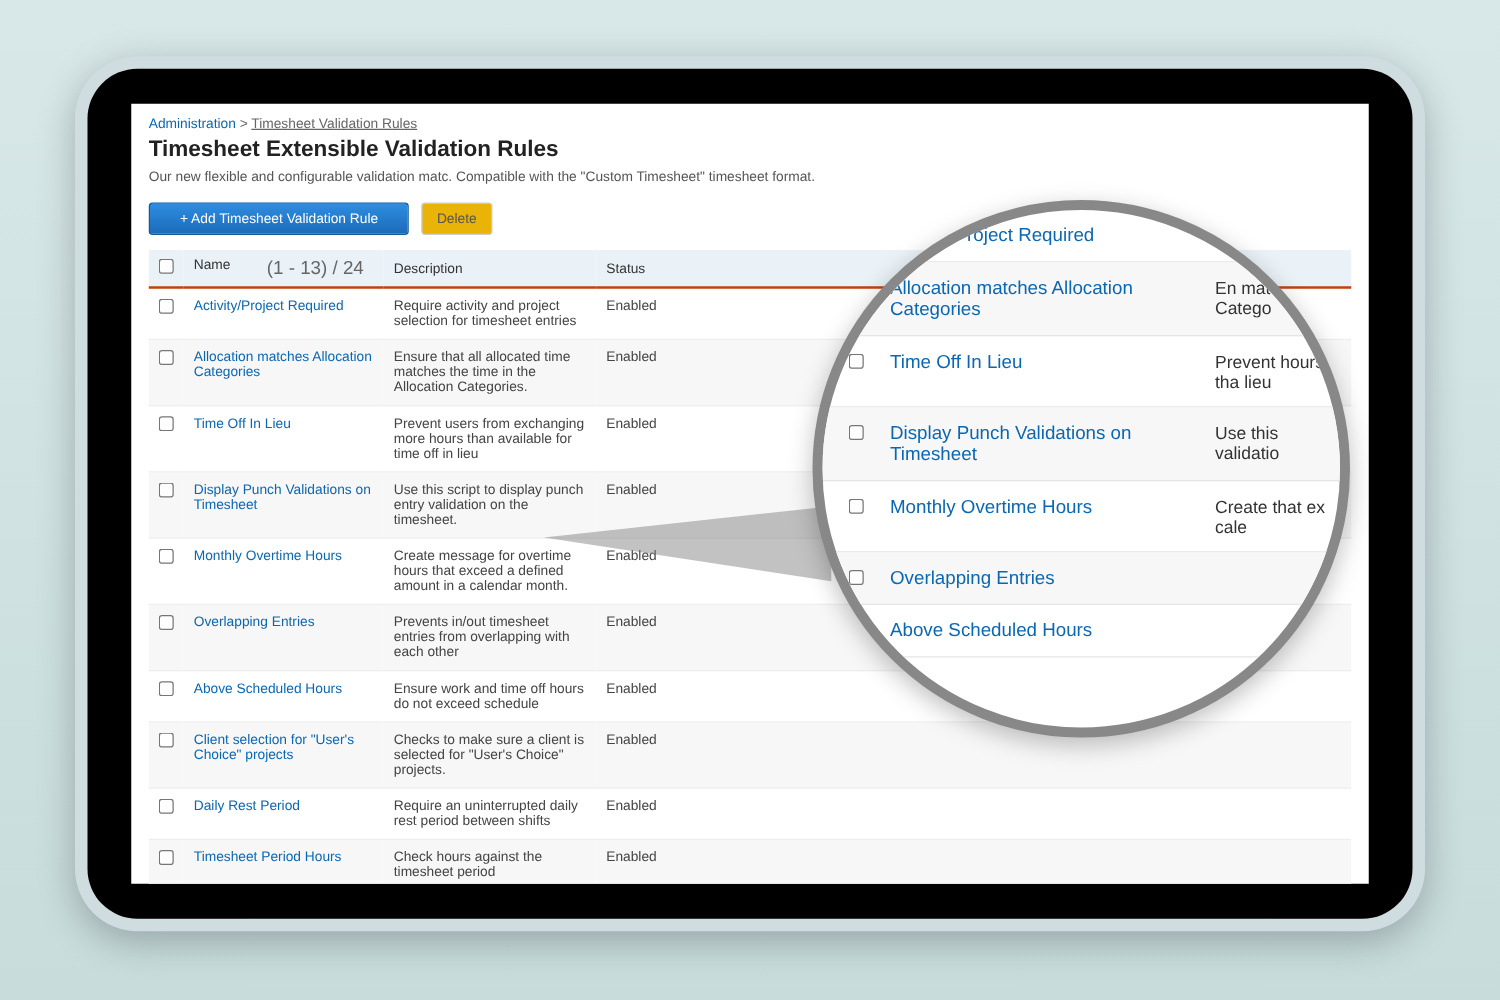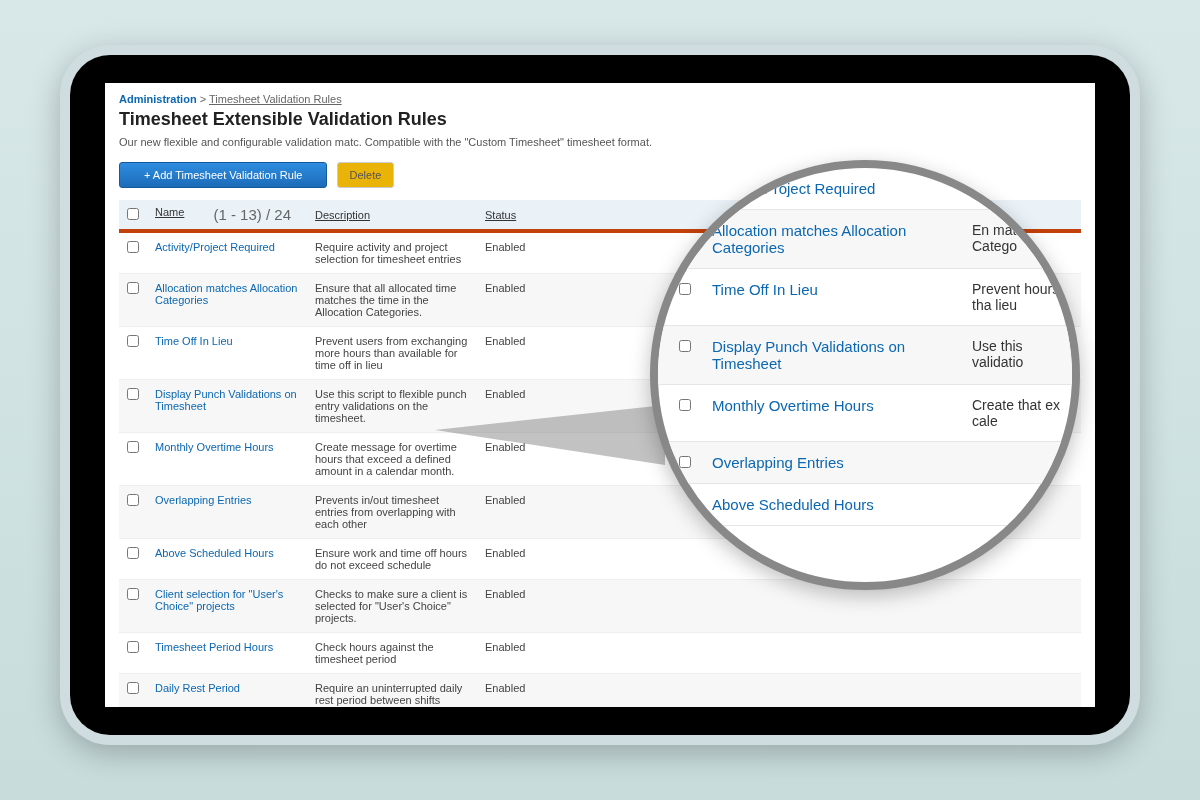--- a/index.html
+++ b/index.html
@@ -28,21 +28,21 @@
   }
   .screen {
     width: 100%; height: 100%;
     background: #fff;
     overflow: hidden;
     font-size: 11px;
     color: #333;
   }
   .content { padding: 10px 14px; }
   .breadcrumb { font-size: 11px; margin-bottom: 4px; }
-  .breadcrumb a { color: #0b67b2; text-decoration: none; font-weight: bold; }
+  .breadcrumb a { color: #0b67b2; text-decoration: none; }
   .breadcrumb .sep { color: #666; }
   .breadcrumb .cur { color: #666; text-decoration: underline; }
   h1.page-title { font-size: 18px; font-weight: bold; margin-bottom: 6px; color:#222; }
   .subtitle { font-size: 11px; color: #555; margin-bottom: 14px; }
   .actions { margin-bottom: 12px; }
   .btn-primary {
     background: linear-gradient(#2f8de0,#1b6bb8);
     color: #fff;
     border: 1px solid #15599b;
     border-radius: 3px;
@@ -55,21 +55,21 @@
     color: #555;
     border: 1px solid #ccc;
     border-radius: 3px;
     padding: 6px 12px;
     font-size: 11px;
     margin-left: 6px;
     cursor: pointer;
   }
   table { width: 100%; border-collapse: collapse; font-size: 11px; }
   thead tr { background: #eaf2f8; }
-  th { text-align: left; padding: 6px 8px; font-weight: normal; color: #333; border-bottom: 4px solid #c2410c; text-decoration: underline; }
+  th { text-align: left; padding: 6px 8px; font-weight: normal; color: #333; border-bottom: 2px solid #c2410c; }
   th.chk, td.chk { width: 22px; text-align: center; }
   .count { float: right; color: #666; font-size: 15px; padding-right: 8px; }
   tbody tr { border-bottom: 1px solid #eee; }
   tbody tr:nth-child(even) { background: #f7f7f7; }
   td { padding: 8px 8px; vertical-align: top; }
   td.name a { color: #0b67b2; text-decoration: none; }
   td.name { width: 160px; }
   td.desc { width: 170px; color: #444; }
   td.status { color: #444; }
 
@@ -152,21 +152,21 @@
               </tr>
               <tr>
                 <td class="chk"><input type="checkbox" style=""></td>
                 <td class="name"><a href="#">Time Off In Lieu</a></td>
                 <td class="desc">Prevent users from exchanging more hours than available for time off in lieu</td>
                 <td class="status">Enabled</td>
               </tr>
               <tr>
                 <td class="chk"><input type="checkbox" style=""></td>
                 <td class="name"><a href="#">Display Punch Validations on Timesheet</a></td>
-                <td class="desc">Use this script to flexible punch entry validations on the timesheet.</td>
+                <td class="desc">Use this script to display punch entry validation on the timesheet.</td>
                 <td class="status">Enabled</td>
               </tr>
               <tr>
                 <td class="chk"><input type="checkbox" style=""></td>
                 <td class="name"><a href="#">Monthly Overtime Hours</a></td>
                 <td class="desc">Create message for overtime hours that exceed a defined amount in a calendar month.</td>
                 <td class="status">Enabled</td>
               </tr>
               <tr>
                 <td class="chk"><input type="checkbox" style=""></td>
@@ -181,28 +181,28 @@
                 <td class="status">Enabled</td>
               </tr>
               <tr>
                 <td class="chk"><input type="checkbox" style=""></td>
                 <td class="name"><a href="#">Client selection for "User's Choice" projects</a></td>
                 <td class="desc">Checks to make sure a client is selected for "User's Choice" projects.</td>
                 <td class="status">Enabled</td>
               </tr>
               <tr>
                 <td class="chk"><input type="checkbox" style=""></td>
+                <td class="name"><a href="#">Daily Rest Period</a></td>
+                <td class="desc">Require an uninterrupted daily rest period between shifts</td>
+                <td class="status">Enabled</td>
+              </tr>
+              <tr>
+                <td class="chk"><input type="checkbox" style=""></td>
                 <td class="name"><a href="#">Timesheet Period Hours</a></td>
                 <td class="desc">Check hours against the timesheet period</td>
-                <td class="status">Enabled</td>
-              </tr>
-              <tr>
-                <td class="chk"><input type="checkbox" style=""></td>
-                <td class="name"><a href="#">Daily Rest Period</a></td>
-                <td class="desc">Require an uninterrupted daily rest period between shifts</td>
                 <td class="status">Enabled</td>
               </tr>
             </tbody>
         </table>
       </div>
     </div>
   </div>
 </div>
 
 <div class="pointer">

